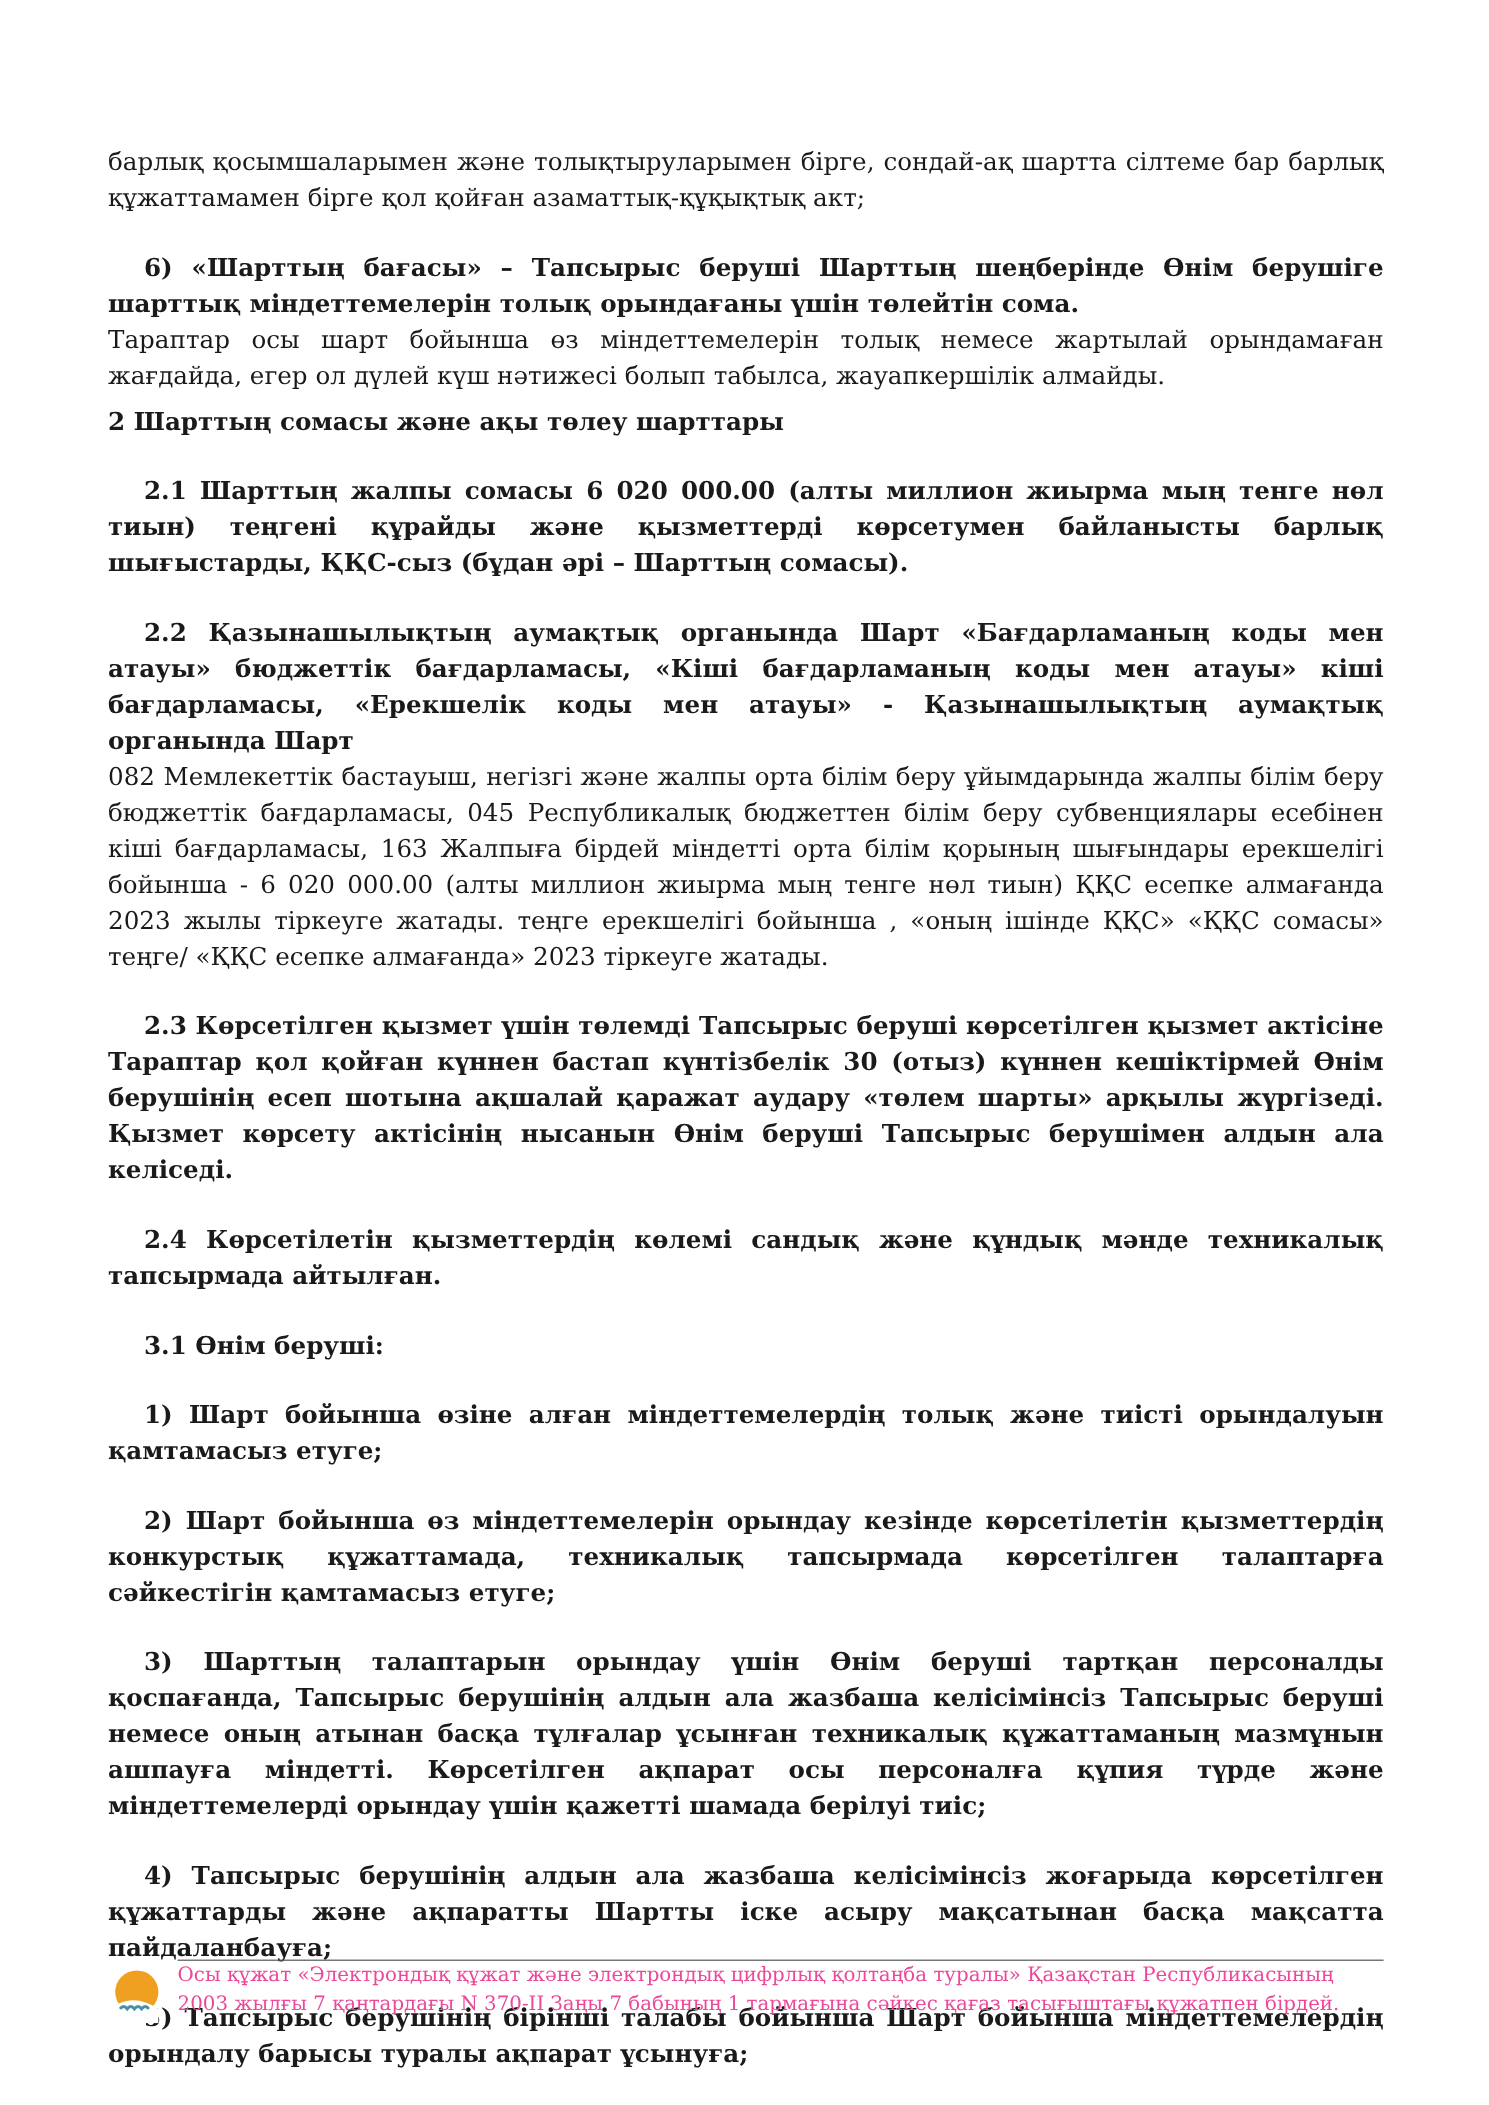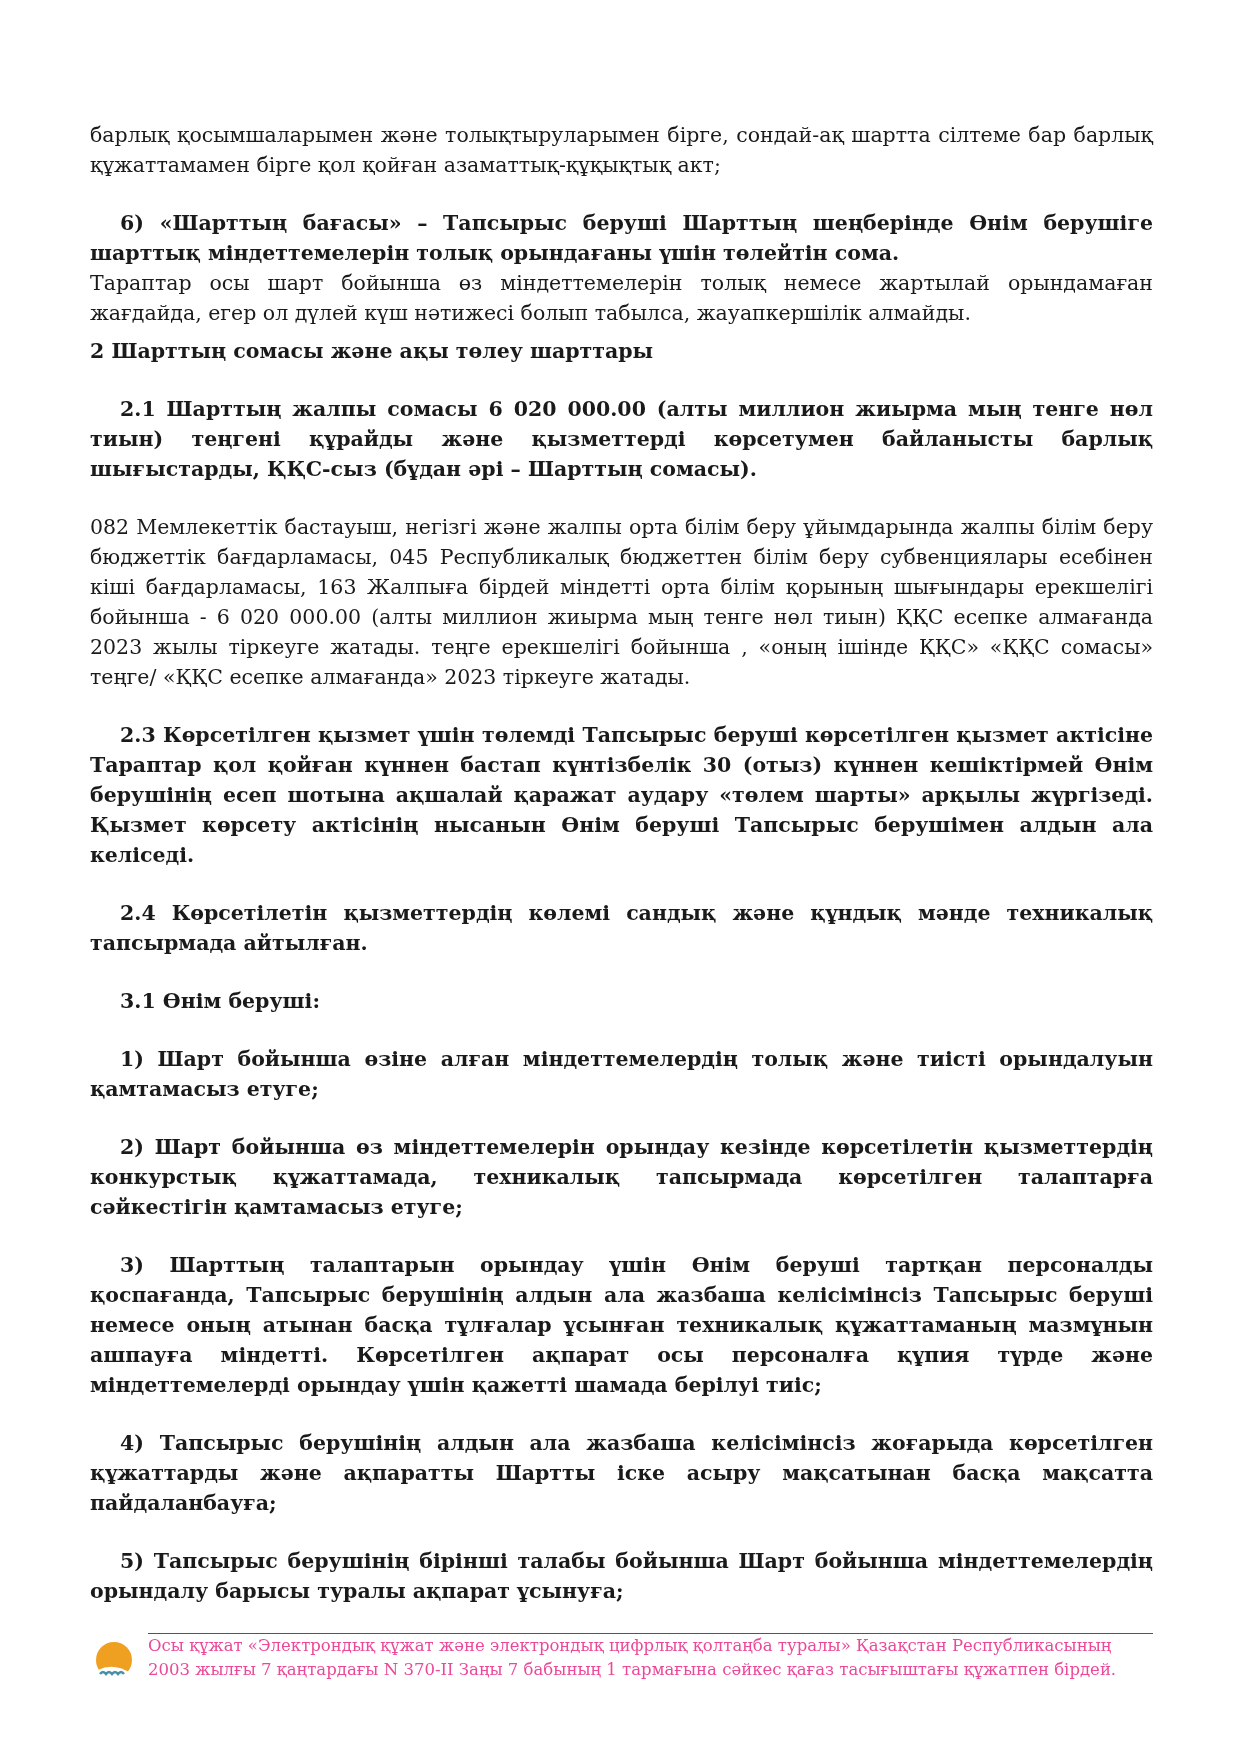--- a/index.html
+++ b/index.html
@@ -20,20 +20,21 @@
 
 <div class="page">
   <p class="p">барлық қосымшаларымен және толықтыруларымен бірге, сондай-ақ шартта сілтеме бар барлық құжаттамамен бірге қол қойған азаматтық-құқықтық акт;</p>
   <p class="p ind gap">6) «Шарттың бағасы» – Тапсырыс беруші Шарттың шеңберінде Өнім берушіге шарттық міндеттемелерін толық орындағаны үшін төлейтін сома.</p>
   <p class="p">Тараптар осы шарт бойынша өз міндеттемелерін толық немесе жартылай орындамаған жағдайда, егер ол дүлей күш нәтижесі болып табылса, жауапкершілік алмайды.</p>
 
   <h2 class="h">2 Шарттың сомасы және ақы төлеу шарттары</h2>
   <p class="p ind gap">2.1 Шарттың жалпы сомасы 6 020 000.00 (алты миллион жиырма мың тенге нөл тиын) теңгені құрайды және қызметтерді көрсетумен байланысты барлық шығыстарды, ҚҚС-сыз (бұдан әрі – Шарттың сомасы).</p>
 
   <div class="gap">
+    <p class="p ind">2.2 Қазынашылықтың аумақтық органында Шарт «Бағдарламаның коды мен атауы» бюджеттік бағдарламасы, «Кіші бағдарламаның коды мен атауы» кіші бағдарламасы, «Ерекшелік коды мен атауы» - Қазынашылықтың аумақтық органында Шарт</p>
     <p class="p"><b>082</b><span> Мемлекеттік бастауыш, негізгі және жалпы орта білім беру ұйымдарында жалпы білім беру бюджеттік бағдарламасы, </span><b>045</b><span> Республикалық бюджеттен білім беру субвенциялары есебінен кіші бағдарламасы, </span><b>163</b><span> Жалпыға бірдей міндетті орта білім қорының шығындары ерекшелігі бойынша - 6 020 000.00 (алты миллион жиырма мың тенге нөл тиын) ҚҚС есепке алмағанда 2023 жылы тіркеуге жатады. теңге ерекшелігі бойынша , «оның ішінде ҚҚС» «ҚҚС сомасы» теңге/ «ҚҚС есепке алмағанда» 2023 тіркеуге жатады.</span></p>
   </div>
 
   <p class="p ind gap">2.3 Көрсетілген қызмет үшін төлемді Тапсырыс беруші көрсетілген қызмет актісіне Тараптар қол қойған күннен бастап күнтізбелік 30 (отыз) күннен кешіктірмей Өнім берушінің есеп шотына ақшалай қаражат аудару «төлем шарты» арқылы жүргізеді. Қызмет көрсету актісінің нысанын Өнім беруші Тапсырыс берушімен алдын ала келіседі.</p>
   <p class="p ind gap">2.4 Көрсетілетін қызметтердің көлемі сандық және құндық мәнде техникалық тапсырмада айтылған.</p>
 
   <p class="p ind gap">3.1 Өнім беруші:</p>
   <p class="p ind gap">1) Шарт бойынша өзіне алған міндеттемелердің толық және тиісті орындалуын қамтамасыз етуге;</p>
   <p class="p ind gap">2) Шарт бойынша өз міндеттемелерін орындау кезінде көрсетілетін қызметтердің конкурстық құжаттамада, техникалық тапсырмада көрсетілген талаптарға сәйкестігін қамтамасыз етуге;</p>
   <p class="p ind gap">3) Шарттың талаптарын орындау үшін Өнім беруші тартқан персоналды қоспағанда, Тапсырыс берушінің алдын ала жазбаша келісімінсіз Тапсырыс беруші немесе оның атынан басқа тұлғалар ұсынған техникалық құжаттаманың мазмұнын ашпауға міндетті. Көрсетілген ақпарат осы персоналға құпия түрде және міндеттемелерді орындау үшін қажетті шамада берілуі тиіс;</p>

